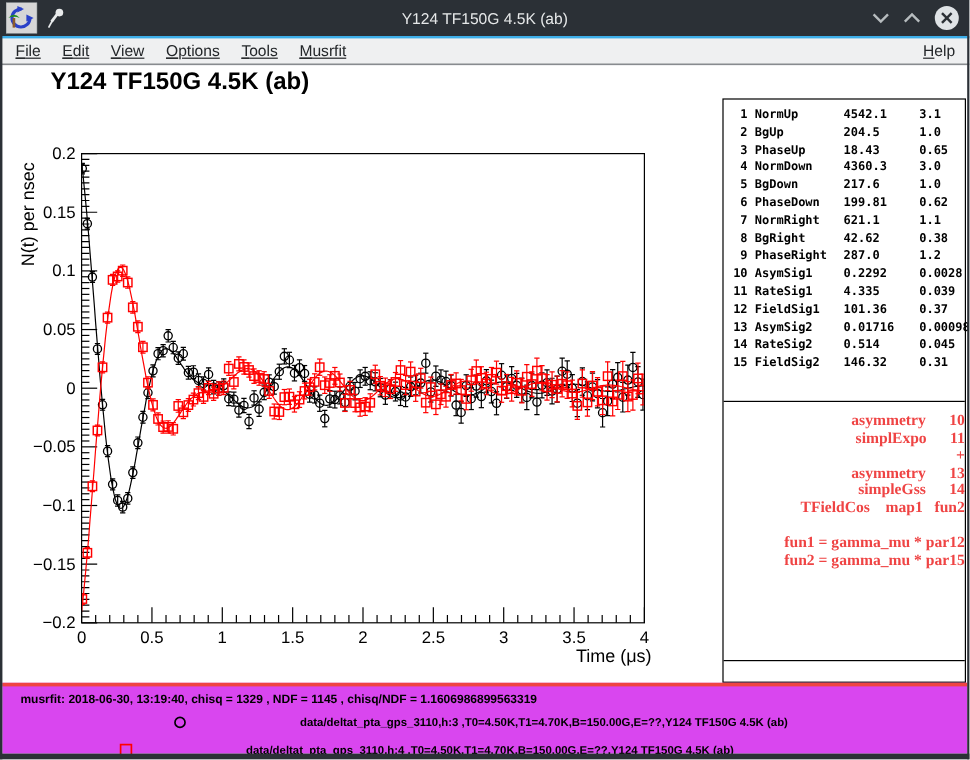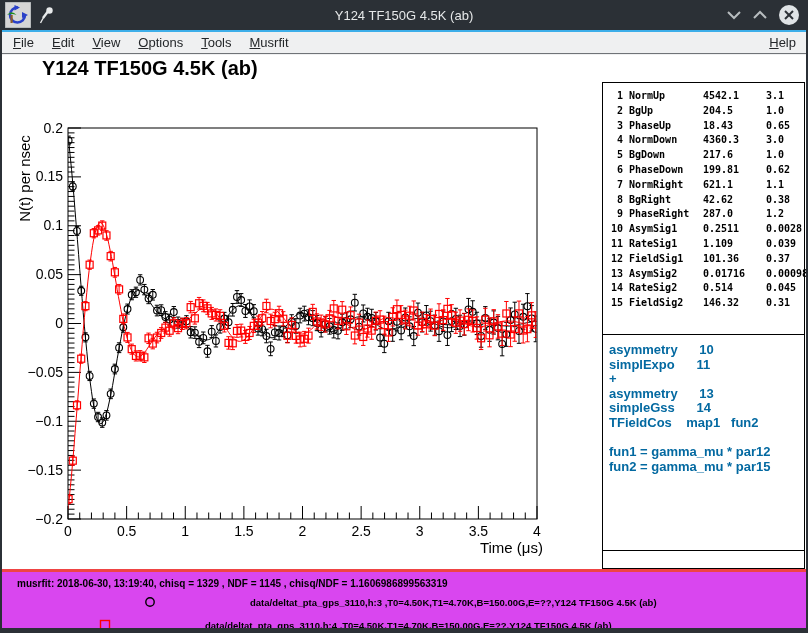--- a/index.html
+++ b/index.html
@@ -13,43 +13,43 @@
   
   .titlebar{position:absolute;left:0;top:0;width:808px;height:30px;background:#2b3036;
             color:#eff0f1;display:flex;align-items:center;z-index:40;}
   .tb-title{position:absolute;left:0;right:0;text-align:center;font-size:13px;color:#e6e8e9;}
   .tb-icons-left{position:absolute;left:5px;top:2px;display:flex;align-items:center;gap:8px;}
   .tb-btns{position:absolute;right:8px;top:0;height:30px;display:flex;align-items:center;gap:10px;}
   .accent-line{position:absolute;left:0;top:30px;width:808px;height:2px;background:#3daee9;z-index:41;}
   
   .menubar{position:absolute;left:0;top:32px;width:808px;height:22px;background:#eff0f1;
            border-bottom:1px solid #6f7377;display:flex;align-items:center;font-size:13px;
-           color:#232629;z-index:30;box-sizing:border-box;}
+           color:#232629;z-index:30;box-sizing:border-box;text-decoration:underline;}
   .menu-left{display:flex;align-items:center;padding-left:4px;}
   .menu-item{padding:2px 9px;cursor:default;}
   .menu-item::first-letter{text-decoration:underline;}
   .menu-help{position:absolute;right:6px;padding:0 6px;}
   .menu-help::first-letter{text-decoration:underline;}
   
   .canvas{position:absolute;left:2px;top:55px;width:804px;height:514px;background:#ffffff;z-index:1;}
   .plot-title{position:absolute;left:42px;top:57px;font-size:20px;font-weight:bold;color:#000;z-index:5;}
   .ylabel{position:absolute;left:-31px;top:170px;width:110px;height:17px;font-size:15px;color:#000;
           text-align:center;transform:rotate(-90deg);z-index:5;}
   .xlabel{position:absolute;left:443px;top:539px;width:100px;font-size:15px;color:#000;
           text-align:right;z-index:5;}
   #plot-svg{position:absolute;left:0;top:55px;z-index:2;}
   
   .rpane{position:absolute;left:602px;top:82px;width:203px;height:487px;border:1px solid #000;
          box-sizing:border-box;background:#fff;z-index:6;}
   .rpane .sec1{height:252px;border-bottom:1px solid #000;box-sizing:border-box;
                padding:6px 0 0 5px;font-family:"DejaVu Sans Mono",monospace;
                font-size:10px;font-weight:bold;line-height:14.8px;color:#000;}
   .rpane .sec2{height:216px;border-bottom:1px solid #000;box-sizing:border-box;
-               padding:8px 0 0 6px;font-family:Liberation Sans, sans-serif;
-               font-size:13px;font-weight:bold;line-height:14.6px;color:#0369a1;white-space:pre;}
+               padding:8px 0 0 6px;font-family:Liberation Serif, serif;
+               font-size:13px;font-weight:bold;line-height:14.6px;color:#ef4444;white-space:pre;text-align:right;}
   .prow{display:grid;grid-template-columns:15px 68px 57px auto;column-gap:6px;}
   .prow .pc0{text-align:right;}
   
   .footer{position:absolute;left:2px;top:569px;width:804px;height:59px;background:#d946ef;
           border-top:3px solid #ef4444;box-sizing:border-box;z-index:10;}
   .musr-info{position:absolute;left:15px;top:6px;font-size:10px;font-weight:bold;color:#000;}
   .leg-row{position:absolute;left:0;height:16px;width:804px;}
   .leg-marker{position:absolute;left:95px;top:0;}
   .leg-label{position:absolute;left:203px;top:3px;font-size:9.5px;font-weight:bold;color:#000;}
 </style>
@@ -1208,27 +1208,27 @@
       </div>
       <div class="prow">
         <span class="pc0">9</span>
         <span class="pc1">PhaseRight</span>
         <span class="pc2">287.0</span>
         <span class="pc3">1.2</span>
       </div>
       <div class="prow">
         <span class="pc0">10</span>
         <span class="pc1">AsymSig1</span>
-        <span class="pc2">0.2511</span>
+        <span class="pc2">0.2292</span>
         <span class="pc3">0.0028</span>
       </div>
       <div class="prow">
         <span class="pc0">11</span>
         <span class="pc1">RateSig1</span>
-        <span class="pc2">1.109</span>
+        <span class="pc2">4.335</span>
         <span class="pc3">0.039</span>
       </div>
       <div class="prow">
         <span class="pc0">12</span>
         <span class="pc1">FieldSig1</span>
         <span class="pc2">101.36</span>
         <span class="pc3">0.37</span>
       </div>
       <div class="prow">
         <span class="pc0">13</span>

